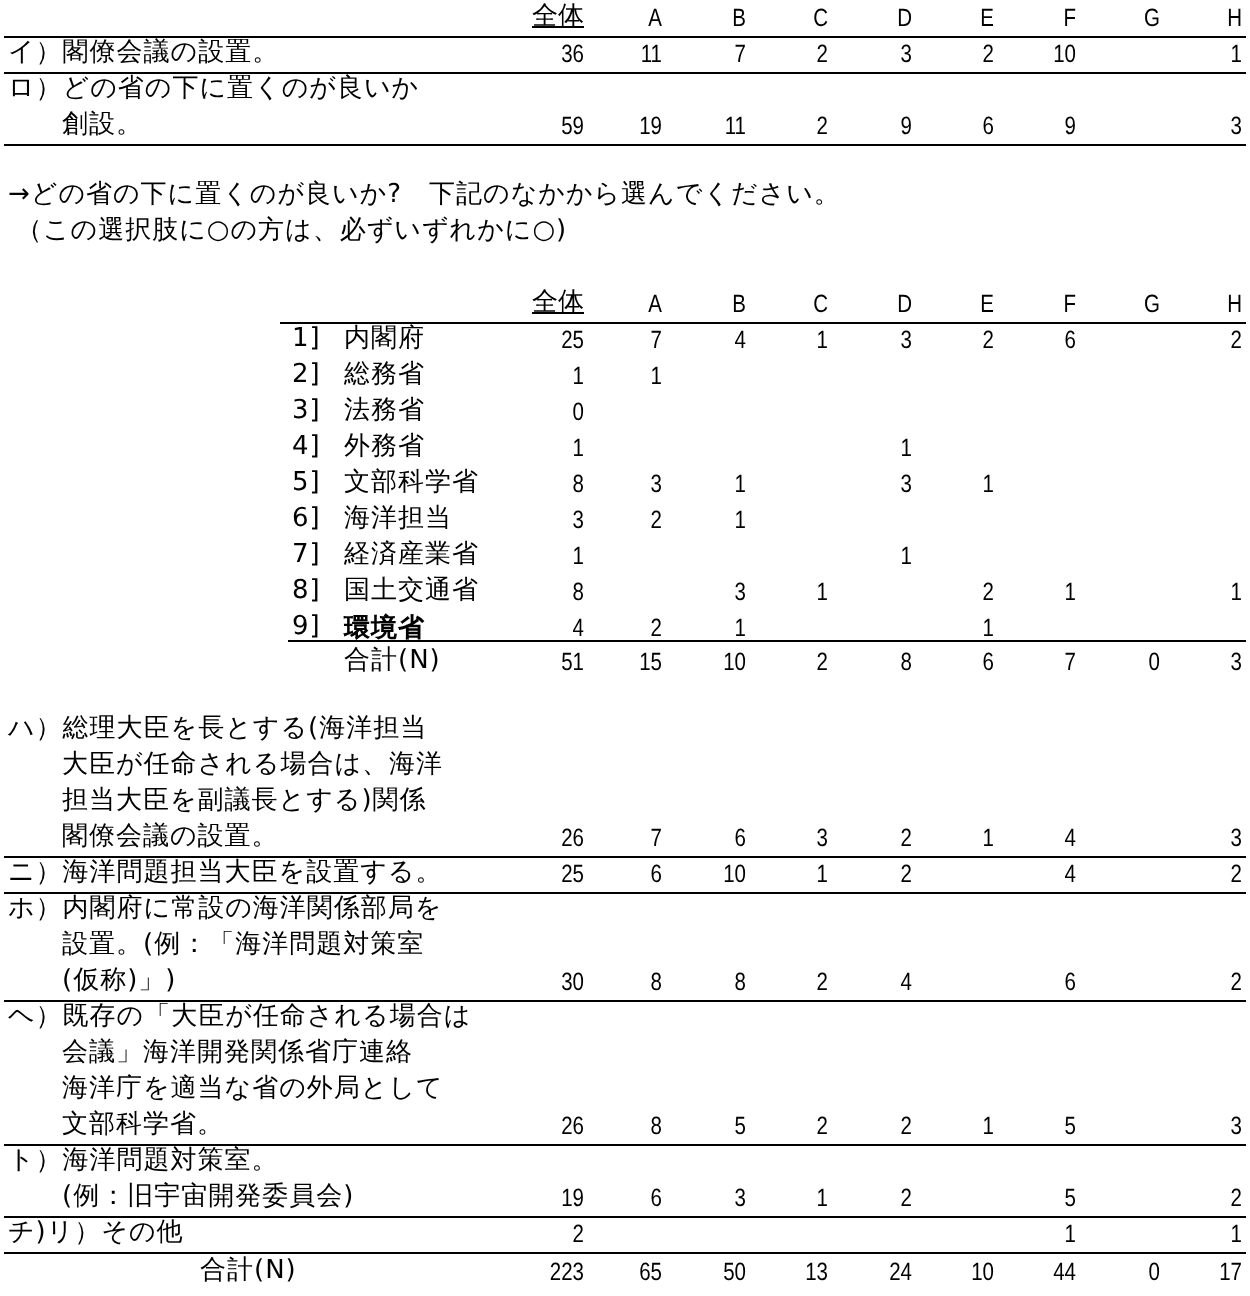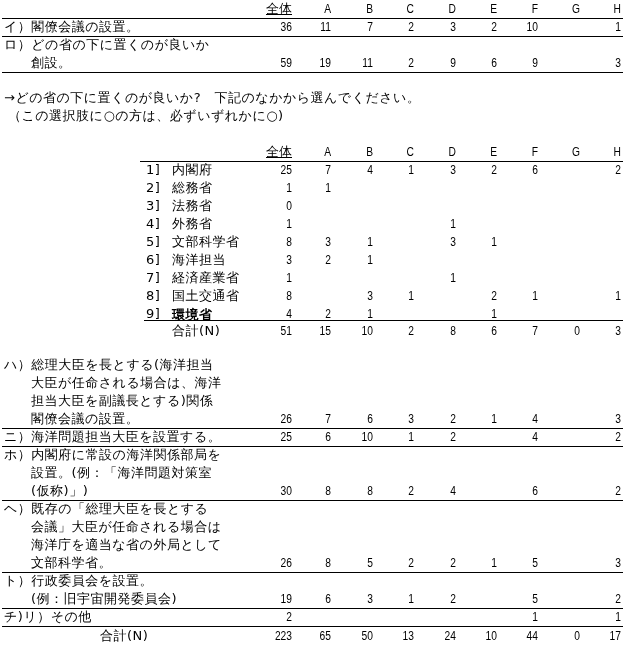--- a/index.html
+++ b/index.html
@@ -205,35 +205,35 @@
     <div class="cell" style="top: 483px; left: 258px;">30</div>
     <div class="cell" style="top: 483px; left: 297px;">8</div>
     <div class="cell" style="top: 483px; left: 339px;">8</div>
     <div class="cell" style="top: 483px; left: 380px;">2</div>
     <div class="cell" style="top: 483px; left: 422px;">4</div>
     <div class="cell" style="top: 483px; left: 463px;"></div>
     <div class="cell" style="top: 483px; left: 504px;">6</div>
     <div class="cell" style="top: 483px; left: 546px;"></div>
     <div class="cell" style="top: 483px; left: 587px;">2</div>
     <div class="line" style="top: 500px; left: 2px; width: 621px;"></div>
-    <div class="txt" style="top: 500px; left: 4px;">ヘ）既存の「総理大臣を長とする</div>
-    <div class="txt" style="top: 518px; left: 4px;">　　会議」大臣が任命される場合は</div>
+    <div class="txt" style="top: 500px; left: 4px;">ヘ）既存の「大臣が任命される場合は</div>
+    <div class="txt" style="top: 518px; left: 4px;">　　会議」海洋開発関係省庁連絡</div>
     <div class="txt" style="top: 536px; left: 4px;">　　海洋庁を適当な省の外局として</div>
     <div class="txt" style="top: 554px; left: 4px;">　　文部科学省。</div>
     <div class="cell" style="top: 555px; left: 258px;">26</div>
     <div class="cell" style="top: 555px; left: 297px;">8</div>
     <div class="cell" style="top: 555px; left: 339px;">5</div>
     <div class="cell" style="top: 555px; left: 380px;">2</div>
     <div class="cell" style="top: 555px; left: 422px;">2</div>
     <div class="cell" style="top: 555px; left: 463px;">1</div>
     <div class="cell" style="top: 555px; left: 504px;">5</div>
     <div class="cell" style="top: 555px; left: 546px;"></div>
     <div class="cell" style="top: 555px; left: 587px;">3</div>
     <div class="line" style="top: 572px; left: 2px; width: 621px;"></div>
-    <div class="txt" style="top: 572px; left: 4px;">ト）行政委員会を設置。</div>
+    <div class="txt" style="top: 572px; left: 4px;">ト）海洋問題対策室。</div>
     <div class="txt" style="top: 590px; left: 4px;">　　(例：旧宇宙開発委員会)</div>
     <div class="cell" style="top: 591px; left: 258px;">19</div>
     <div class="cell" style="top: 591px; left: 297px;">6</div>
     <div class="cell" style="top: 591px; left: 339px;">3</div>
     <div class="cell" style="top: 591px; left: 380px;">1</div>
     <div class="cell" style="top: 591px; left: 422px;">2</div>
     <div class="cell" style="top: 591px; left: 463px;"></div>
     <div class="cell" style="top: 591px; left: 504px;">5</div>
     <div class="cell" style="top: 591px; left: 546px;"></div>
     <div class="cell" style="top: 591px; left: 587px;">2</div>

